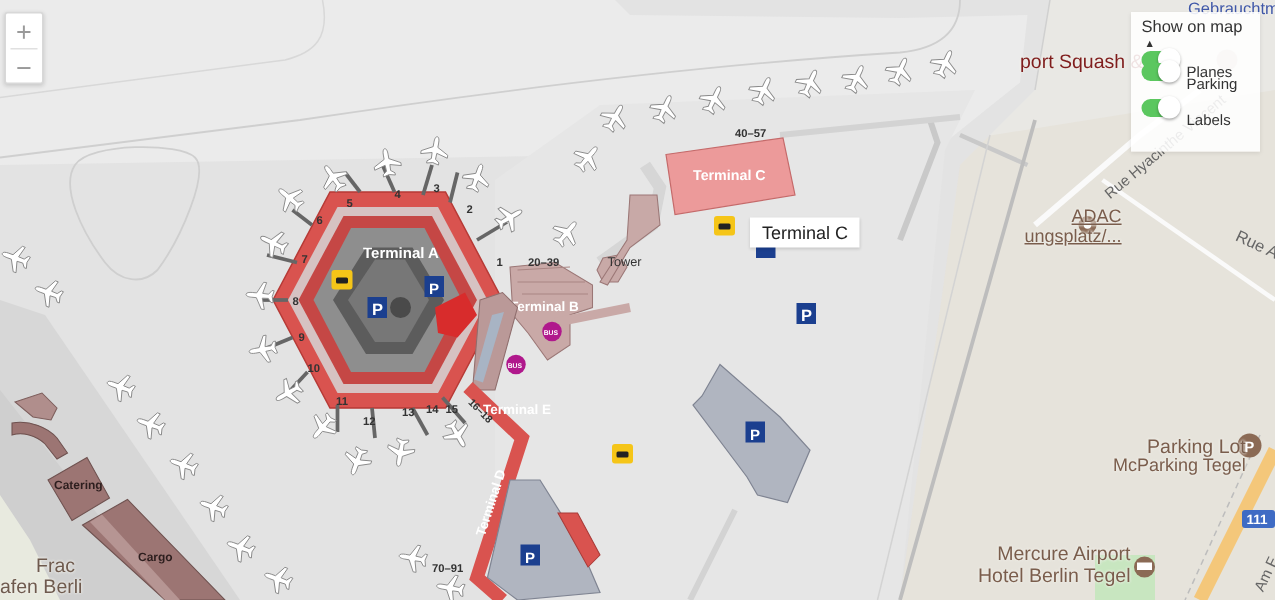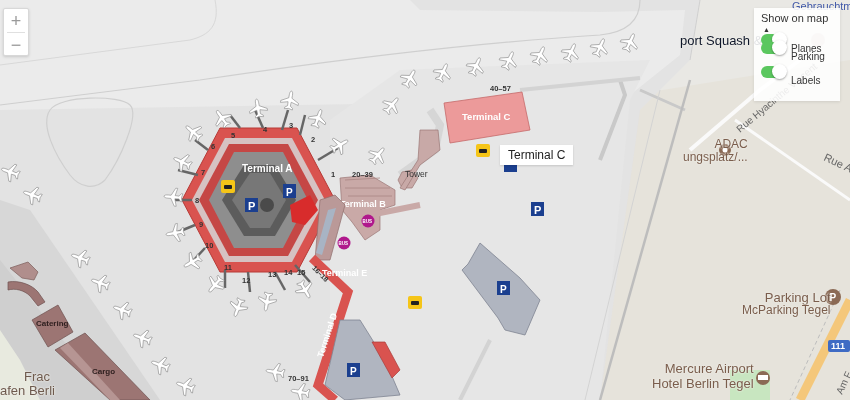--- a/index.html
+++ b/index.html
@@ -244,22 +244,22 @@
   <circle cx="763" cy="378" r="7" fill="#8b6a55"></circle>
   <rect x="758" y="375" width="10" height="5" fill="#fff"></rect>
   <rect x="828" y="340" width="22" height="12" rx="2" fill="#3f6bc4"></rect>
   <text x="831" y="349" font-size="9" fill="#fff" font-weight="bold" class="svg-label">111</text>
   <text x="0" y="0" font-size="10" fill="#666" class="svg-label" transform="translate(740,133) rotate(-40)">Rue Hyacinthe Vincent</text>
   <text x="0" y="0" font-size="11" fill="#666" class="svg-label" transform="translate(823,160) rotate(25)">Rue A</text>
   <text x="0" y="0" font-size="10" fill="#666" class="svg-label" transform="translate(842,395) rotate(-65)">Am F</text>
 </svg>
 
 <div class="poi poi-blue" style="left:792px;top:0px;font-size:11px;">Gebrauchtm</div>
-<div class="poi" style="left:680px;top:34px;font-size:13px;color:#0f172a;">port Squash &amp;</div>
-<div class="poi" style="left:683px;top:138px;">
+<div class="poi" style="left:680px;top:34px;font-size:13px;color:#7f1d1d;">port Squash &amp;</div>
+<div class="poi" style="left:683px;top:138px;text-decoration:underline;">
   <div style="text-align:right">ADAC</div>
   <div>ungsplatz/...</div>
 </div>
 <div class="poi" style="left:742px;top:291px;text-align:right;">
   <div style="font-size:13px">Parking Lot</div>
   <div>McParking Tegel</div>
 </div>
 <div class="poi" style="left:652px;top:361px;text-align:right;font-size:13px;line-height:15px;">
   <div>Mercure Airport</div>
   <div>Hotel Berlin Tegel</div>

